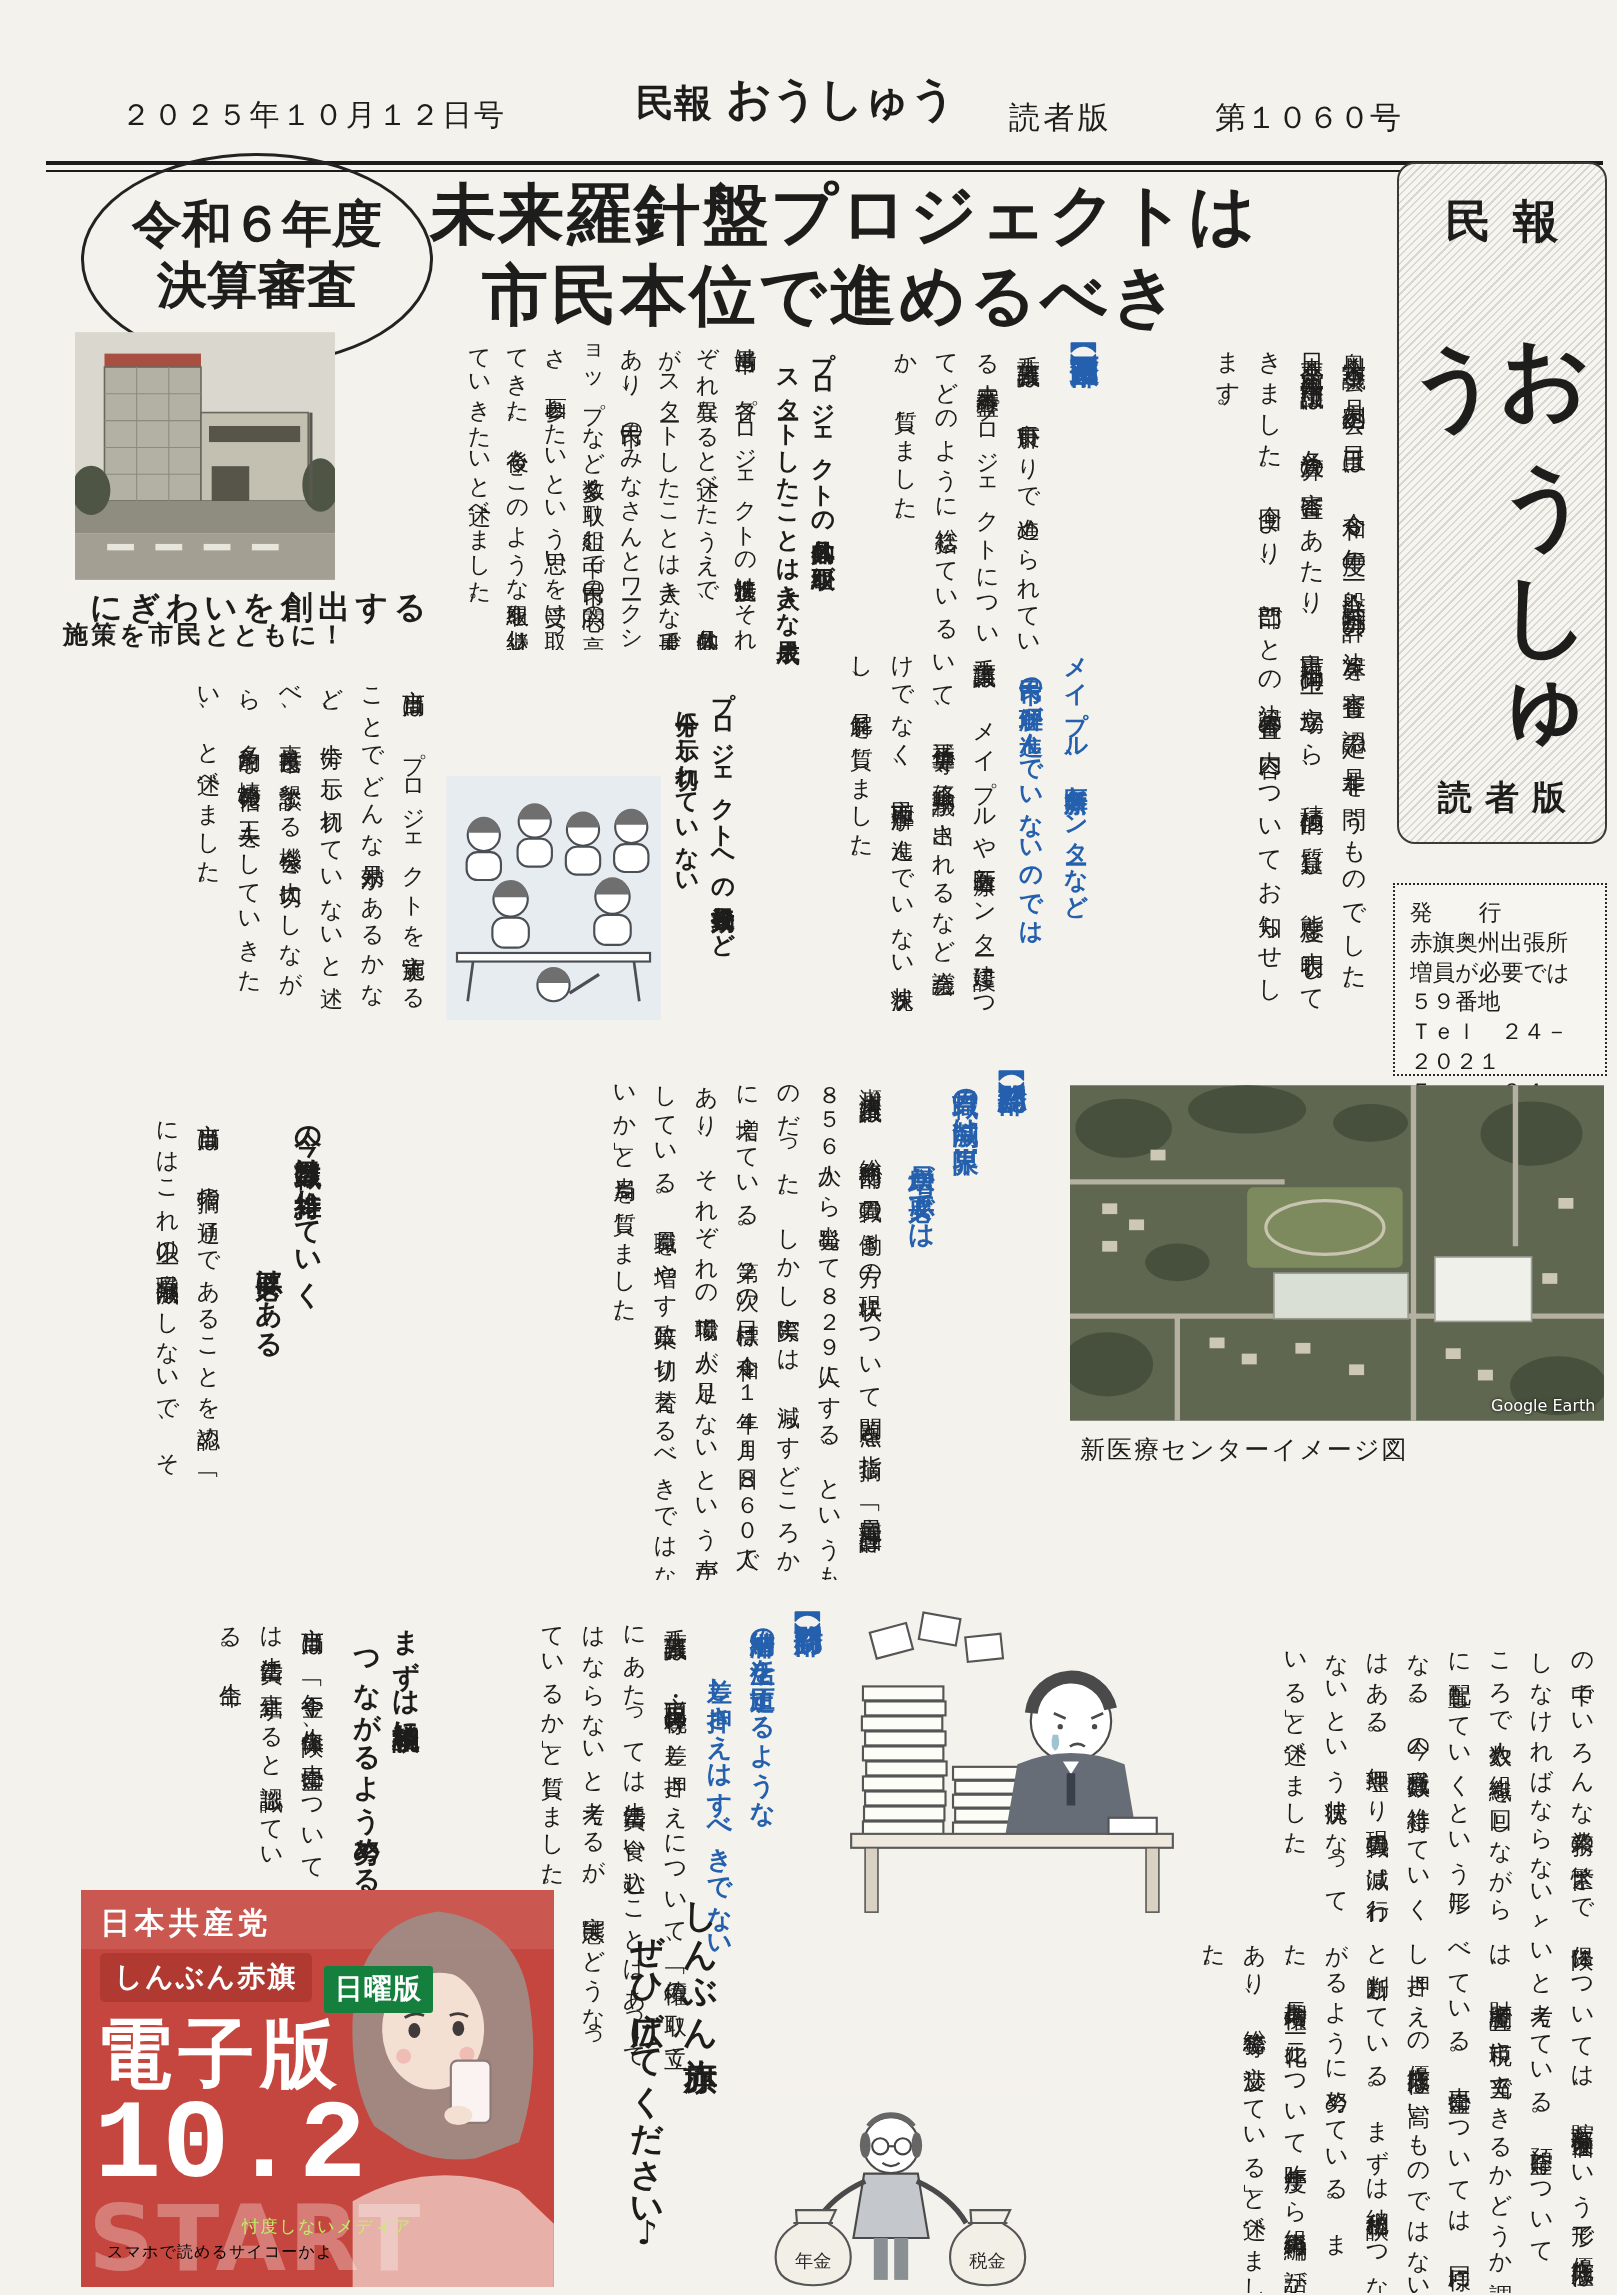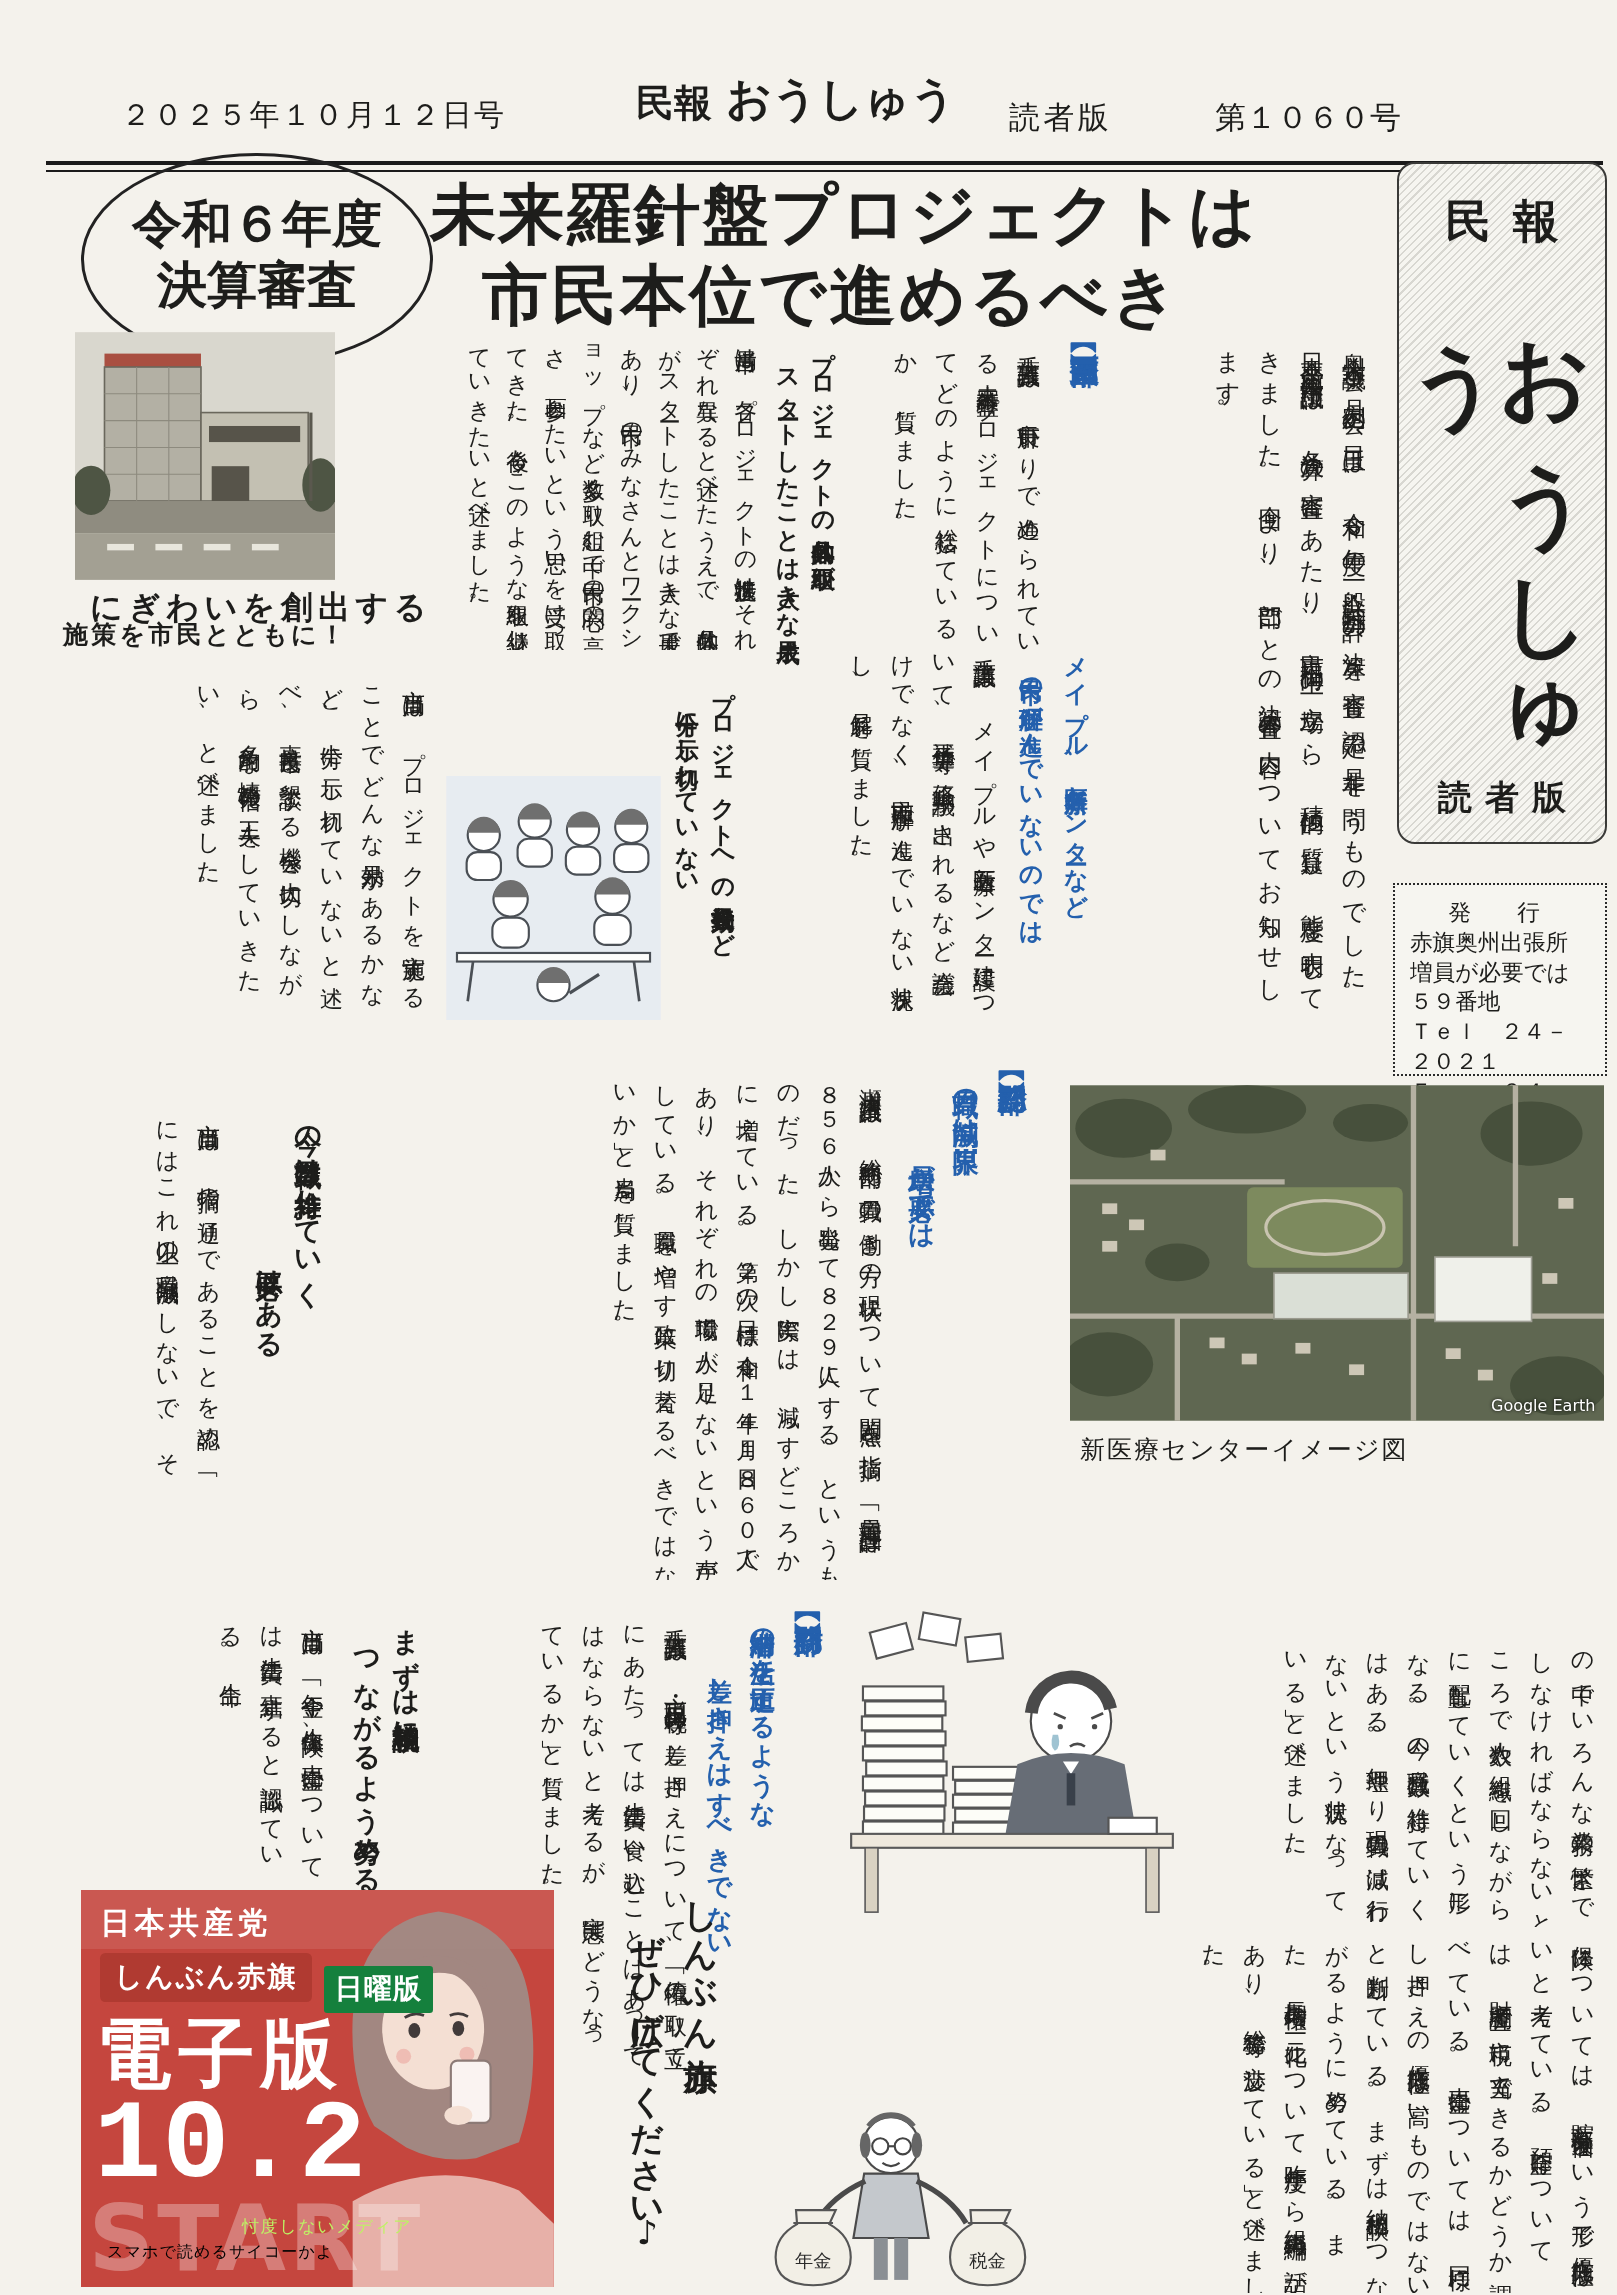--- a/index.html
+++ b/index.html
@@ -48,21 +48,21 @@
   <div class="h gothic bold" style="left:482px;top:251px;font-size:66px;letter-spacing:3.2px;">市民本位で進めるべき</div>
 
   <div class="masthead" style="left:1397px;top:162px;width:206px;height:678px;">
     <div class="serif bold" style="position:absolute;top:27px;width:100%;text-align:center;font-size:46px;letter-spacing:21.5px;text-indent:21.5px;">民報</div>
     <div class="v serif bold" style="left:50%;transform:translateX(-50%);top:113px;font-size:90px;line-height:1;letter-spacing:16px;height:483px;">おうしゅう</div>
     <div class="serif bold" style="position:absolute;bottom:21.5px;width:100%;text-align:center;font-size:34px;letter-spacing:13px;text-indent:13px;">読者版</div>
   </div>
 
   <div class="pubbox" style="left:1393px;top:883px;width:210px;height:189px;">
     <div class="serif" style="padding:13px 15px;font-size:22.6px;line-height:1.32;">
-      <div style="text-align:center;letter-spacing:11.8px;">発　行</div>
+      <div style="letter-spacing:11.8px;">発　行</div>
       <div>赤旗奥州出張所</div>
       <div>増員が必要では</div>
       <div>５９番地</div>
       <div>Ｔｅｌ　２４－２０２１</div>
       <div>Ｆａｘ　２４－２０４９</div>
     </div>
   </div>
 
   <div class="v serif" style="left:1117px;top:334px;width:258px;height:677px;font-size:24px;letter-spacing:3.8px;line-height:42px;">奥州市議会９月定例会の目玉は、令和６年度の一般会計・特別会計の決算を審査し認定の是非を問うものでした。日本共産党奥州市議団は、各決算の審査にあたり、市民福祉向上の立場から、積極的に質疑し、態度を表明してきました。今回より、部門ごとの決算審査の内容についてお知らせします。</div>
 

